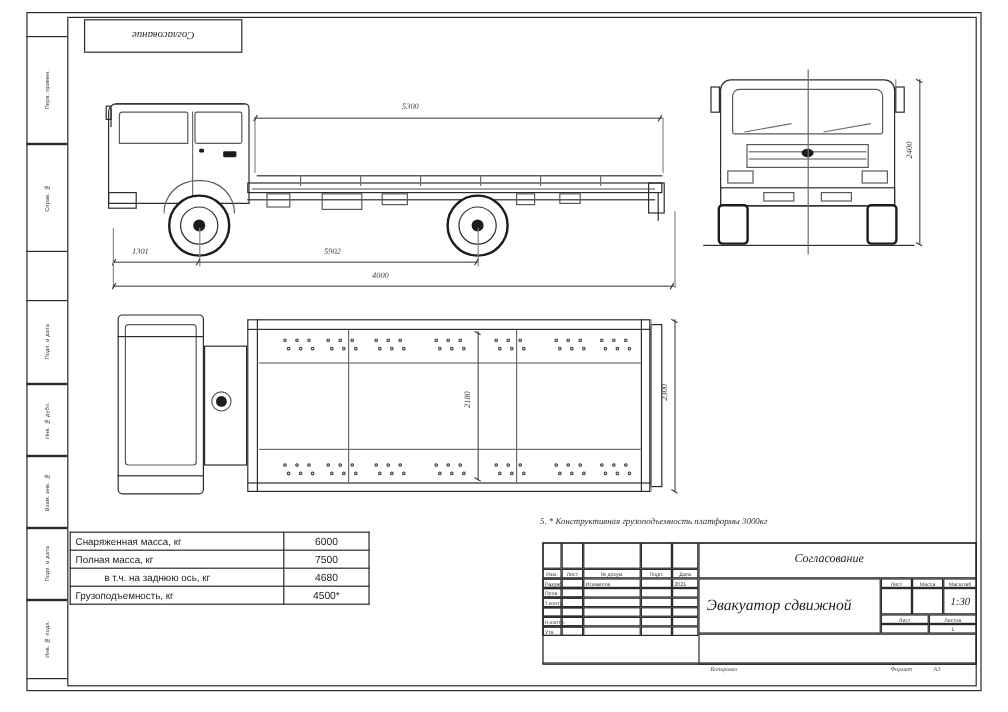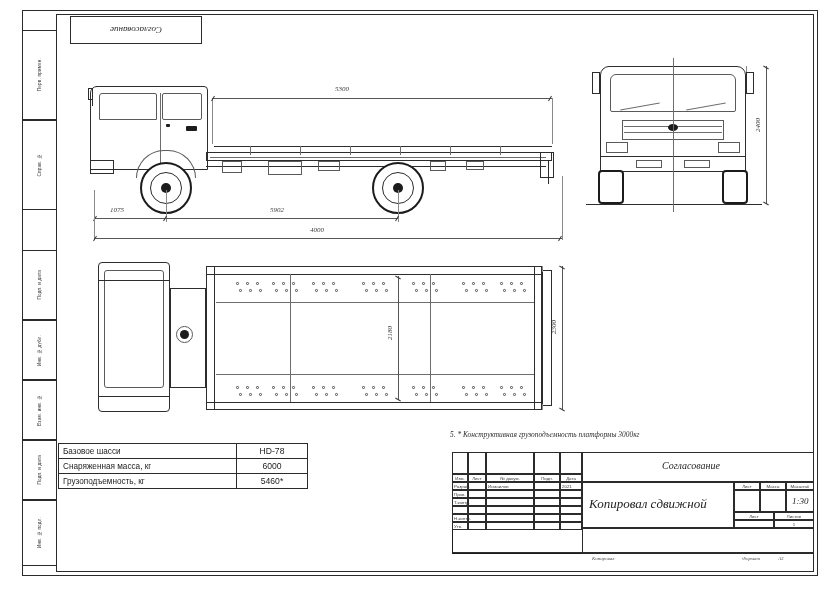--- a/index.html
+++ b/index.html
@@ -341,21 +341,21 @@
     <div class="dim-line" style="left:212px;top:98px;width:340px;"></div>
     <div class="tick" style="left:210px;top:98px;"></div>
     <div class="tick" style="left:547px;top:98px;"></div>
     <div class="dim-text" style="left:335px;top:85px;">5300</div>
 
     <div class="ext-line" style="left:94px;top:190px;height:32px;"></div>
     <div class="ext-line" style="left:166px;top:190px;height:32px;"></div>
     <div class="dim-line" style="left:94px;top:218px;width:72px;"></div>
     <div class="tick" style="left:92px;top:218px;"></div>
     <div class="tick" style="left:162px;top:218px;"></div>
-    <div class="dim-text" style="left:110px;top:206px;">1075</div>
+    <div class="dim-text" style="left:110px;top:206px;">1301</div>
 
     <div class="ext-line" style="left:398px;top:190px;height:32px;"></div>
     <div class="dim-line" style="left:166px;top:218px;width:232px;"></div>
     <div class="tick" style="left:394px;top:218px;"></div>
     <div class="dim-text" style="left:270px;top:206px;">5902</div>
 
     <div class="ext-line" style="left:94px;top:218px;height:22px;"></div>
     <div class="ext-line" style="left:562px;top:176px;height:64px;"></div>
     <div class="dim-line" style="left:94px;top:238px;width:468px;"></div>
     <div class="tick" style="left:92px;top:238px;"></div>
@@ -522,30 +522,34 @@
         <div class="rivet" style="left: 485px; top: 393px;"></div>
         <div class="rivet" style="left: 503px; top: 393px;"></div>
         <div class="rivet" style="left: 513px; top: 393px;"></div>
         <div class="rivet" style="left: 523px; top: 393px;"></div>
       </div>
   </div>
 
   <table class="spec-table">
     <tbody id="spec-body">
         <tr>
-          <td class="">Базовое шасси</td>
-          <td class="val">HD-78</td>
-        </tr>
-        <tr>
           <td class="">Снаряженная масса, кг</td>
           <td class="val">6000</td>
         </tr>
         <tr>
+          <td class="">Полная масса, кг</td>
+          <td class="val">7500</td>
+        </tr>
+        <tr>
+          <td class="indent">в т.ч. на заднюю ось, кг</td>
+          <td class="val">4680</td>
+        </tr>
+        <tr>
           <td class="">Грузоподъемность, кг</td>
-          <td class="val">5460*</td>
+          <td class="val">4500*</td>
         </tr>
       </tbody>
   </table>
 
   <div class="note">5. * Конструктивная грузоподъемность платформы 3000кг</div>
 
   <div class="tb">
 
     <div class="cell heavy" style="left:0;top:0;width:362px;height:102px;"></div>
 
@@ -597,21 +601,21 @@
         <div class="cell" style="left: 34px; top: 70px; width: 48px; height: 8px;"></div>
         <div class="cell" style="left: 82px; top: 70px; width: 26px; height: 8px;"></div>
         <div class="cell" style="left: 108px; top: 70px; width: 22px; height: 8px;"></div>
         <div class="cell" style="left: 0px; top: 70px; width: 34px; height: 8px;">Утв.</div>
       </div>
 
     <div class="cell" style="left:130px;top:0;width:232px;height:30px;"></div>
     <div class="tb-soglas" style="left:210px;top:8px;">Согласование</div>
 
     <div class="cell" style="left:130px;top:30px;width:152px;height:46px;"></div>
-    <div class="tb-main-title" style="left:137px;top:44px;">Копировал сдвижной</div>
+    <div class="tb-main-title" style="left:137px;top:44px;">Эвакуатор сдвижной</div>
 
     <div class="cell c" style="left:282px;top:30px;width:26px;height:8px;">Лист</div>
     <div class="cell c" style="left:308px;top:30px;width:26px;height:8px;">Масса</div>
     <div class="cell c" style="left:334px;top:30px;width:28px;height:8px;">Масштаб</div>
 
     <div class="cell" style="left:282px;top:38px;width:26px;height:22px;"></div>
     <div class="cell" style="left:308px;top:38px;width:26px;height:22px;"></div>
     <div class="cell c" style="left:334px;top:38px;width:28px;height:22px;"></div>
     <div class="tb-scale" style="left:340px;top:44px;">1:30</div>
 

